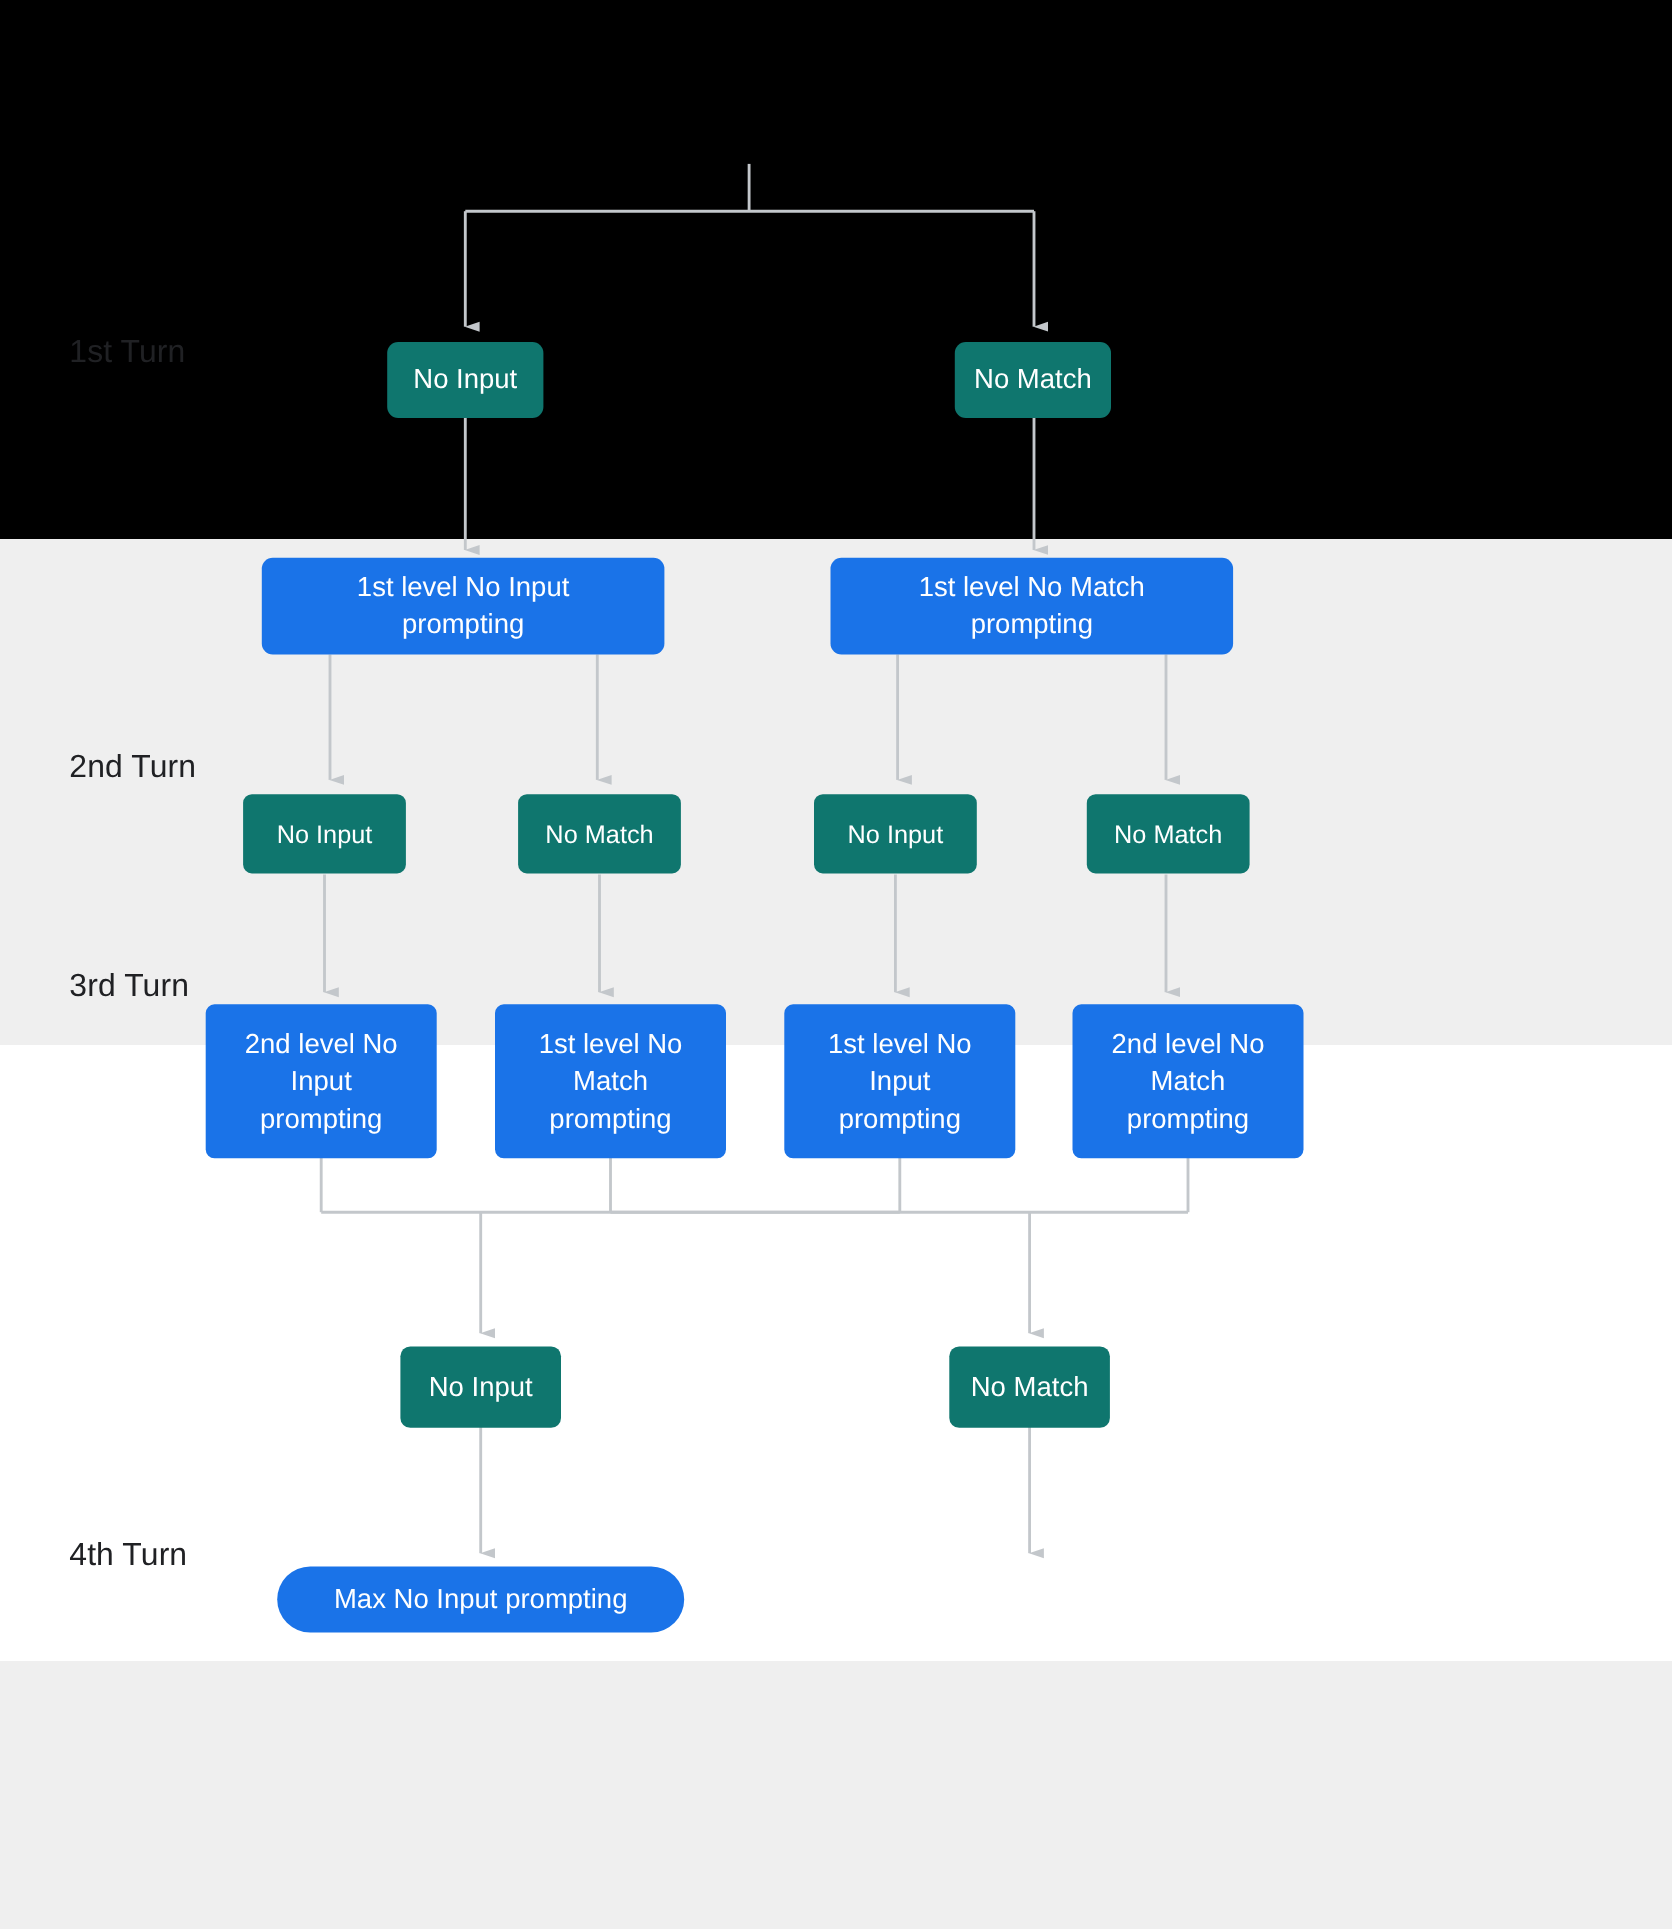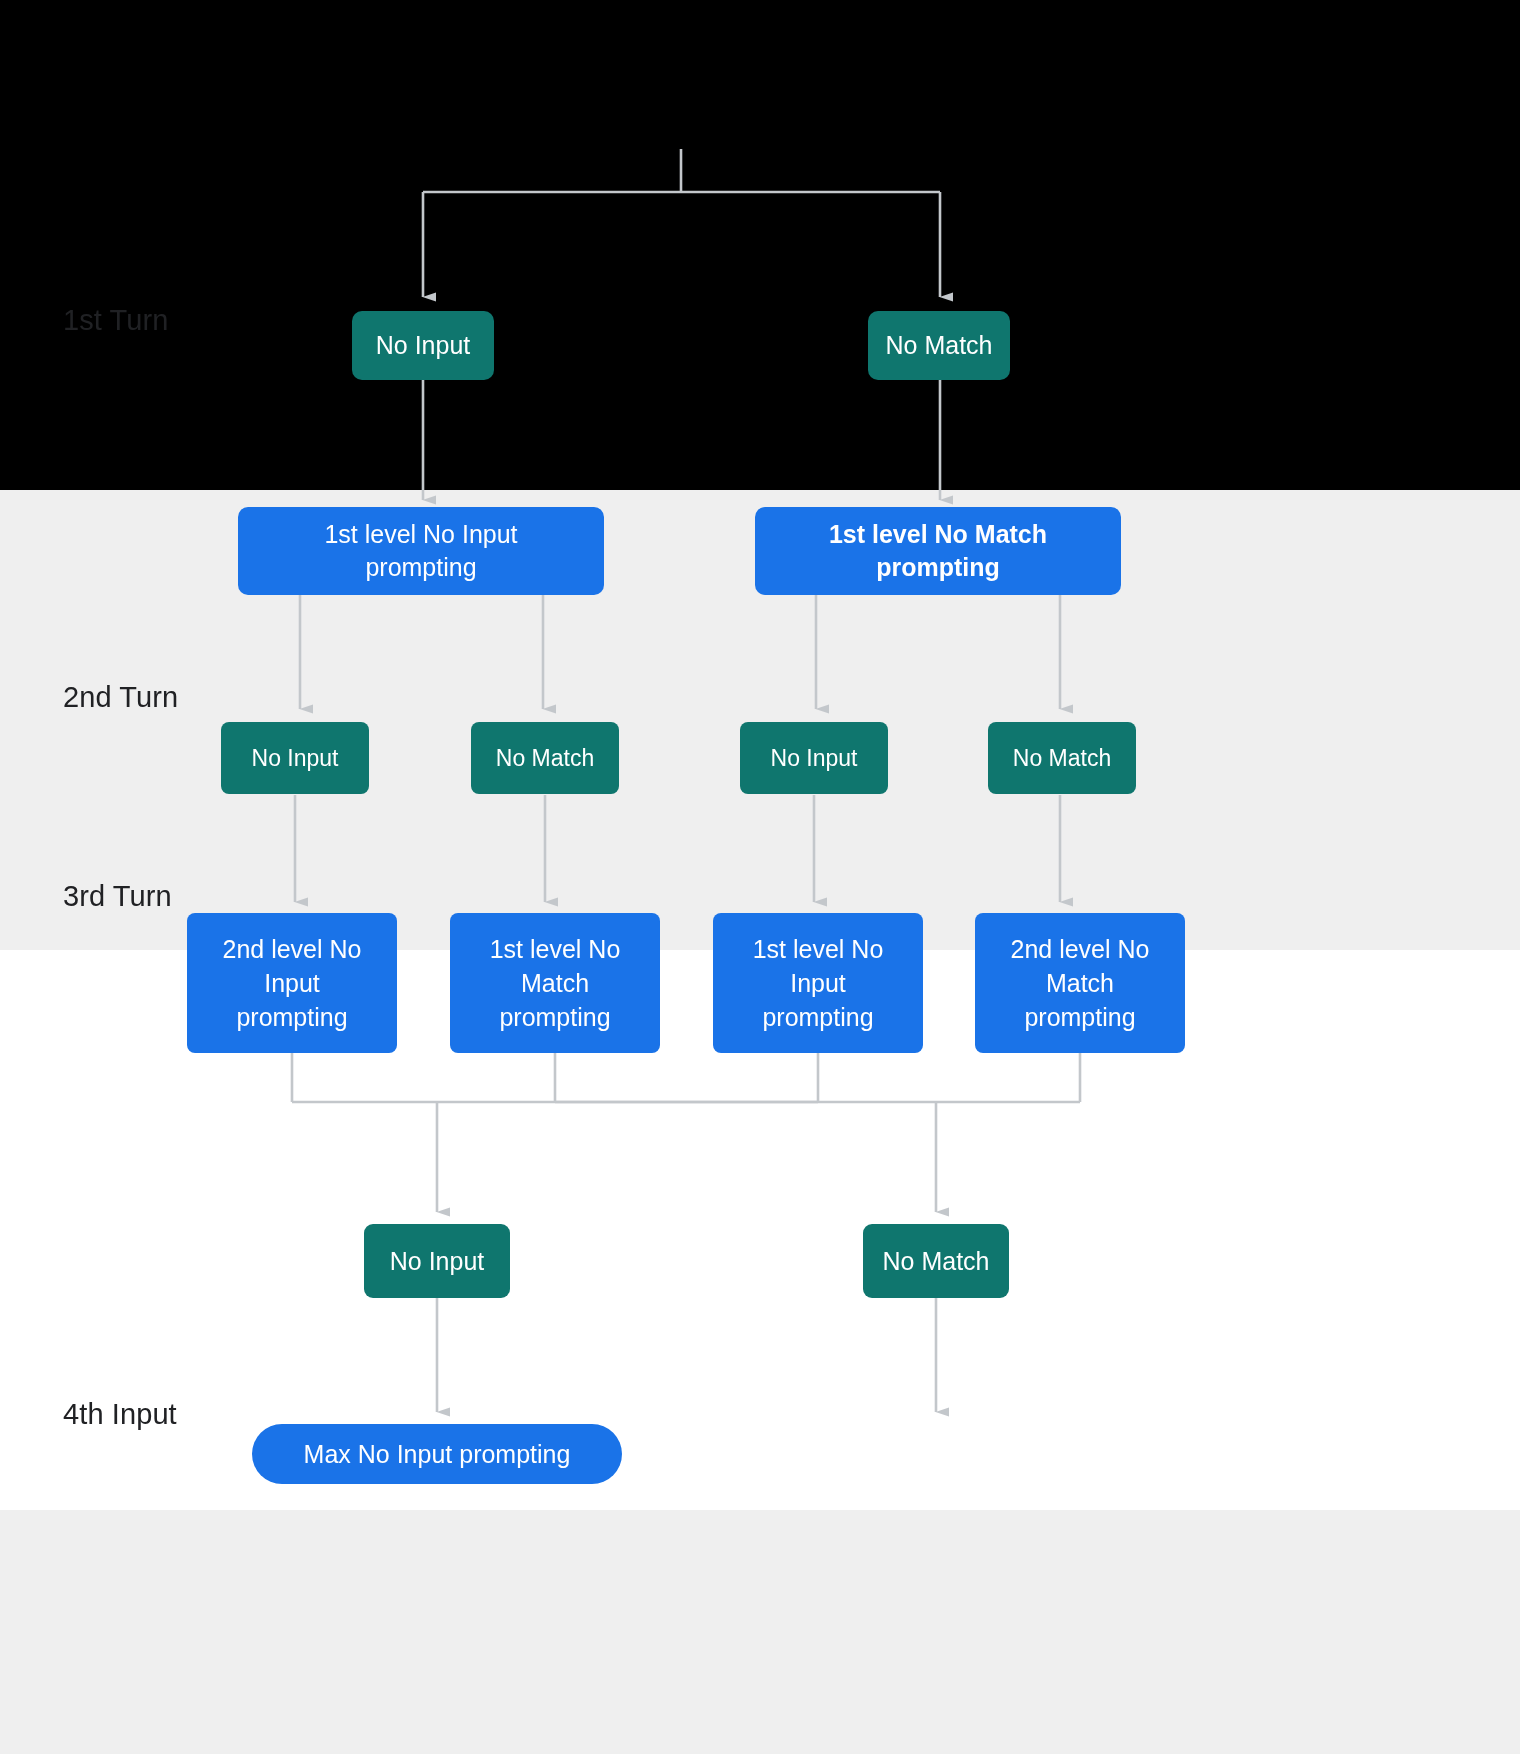--- a/index.html
+++ b/index.html
@@ -135,37 +135,37 @@
       <path d="M936,1102 L936,1212" marker-end="url(#arrowGray)"></path>
 
       <path d="M437,1297 L437,1412" marker-end="url(#arrowGray)"></path>
       <path d="M936,1297 L936,1412" marker-end="url(#arrowGray)"></path>
     </g>
   </svg>
 
   <div class="turn-label" style="left:63px; top:303px;">1st Turn</div>
   <div class="turn-label" style="left:63px; top:680px;">2nd Turn</div>
   <div class="turn-label" style="left:63px; top:879px;">3rd Turn</div>
-  <div class="turn-label" style="left:63px; top:1397px;">4th Input</div>
+  <div class="turn-label" style="left:63px; top:1397px;">4th Turn</div>
 
 
   <div class="node node-green n-green-turn1" style="left:352px; top:311px;">
     <span>No Input</span>
   </div>
   <div class="node node-green n-green-turn1" style="left:868px; top:311px;">
     <span>No Match</span>
   </div>
 
   <div class="node node-blue n-blue-wide" style="left:238px; top:507px;">
     <span>
       <span style="display: block;">1st level No Input</span>
       <span style="display: block;">prompting</span>
     </span>
   </div>
-  <div class="node node-blue n-blue-wide" style="left:755px; top:507px;font-weight:bold;">
+  <div class="node node-blue n-blue-wide" style="left:755px; top:507px;">
     <span>
       <span style="display: block;">1st level No Match</span>
       <span style="display: block;">prompting</span>
     </span>
   </div>
 
   <div class="node node-green n-green-small" style="left:221px; top:722px;">
     <span>No Input</span>
   </div>
   <div class="node node-green n-green-small" style="left:471px; top:722px;">

